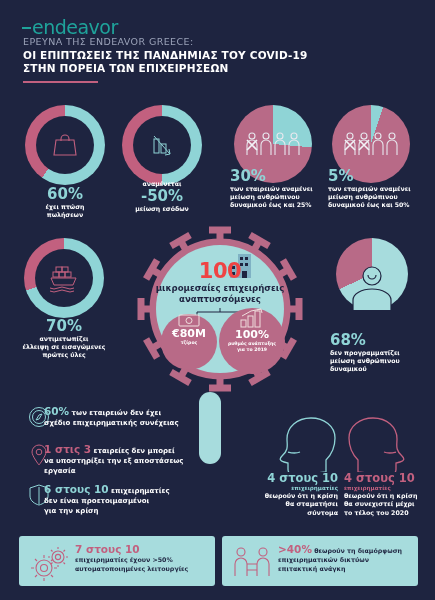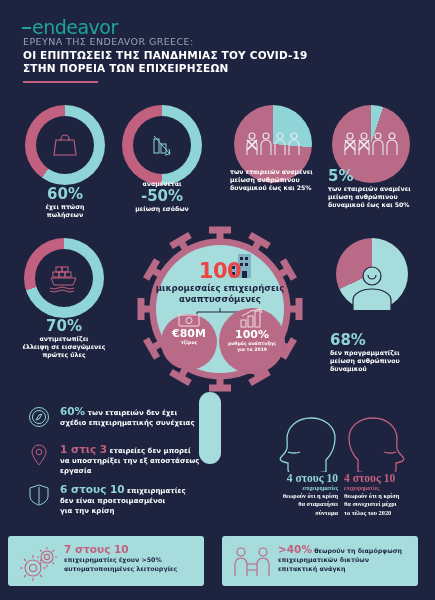--- a/index.html
+++ b/index.html
@@ -47,27 +47,27 @@
   .vtxt{position:absolute;left:0;top:57px;width:166px;text-align:center;
      font-size:8.6px;font-weight:bold;color:#1e2440;line-height:11px;}
   .bub{position:absolute;border-radius:50%;background:#b86a87;
      display:flex;flex-direction:column;align-items:center;}
   .bub .bn{font-size:11px;font-weight:bold;color:#ffffff;line-height:12px;}
   .bub .bs{font-size:4.6px;font-weight:bold;color:#ffffff;line-height:5.6px;text-align:center;}
 
   
   .li{position:absolute;}
   .li .ico{position:absolute;left:0;top:0;width:22px;height:22px;}
-  .li .tx{position:absolute;left:32px;top:0px;width:175px;font-size:7px;
+  .li .tx{position:absolute;left:16px;top:0px;width:175px;font-size:7px;
      font-weight:bold;line-height:10px;color:#ffffff;}
   .li .tx b{font-size:10.5px;color:#8fd4d6;}
   .li .tx b.pink{color:#c2607f;}
 
   
-  .headblk{position:absolute;text-align:left;font-family:Liberation Serif, serif;}
+  .headblk{position:absolute;text-align:left;}
   .headblk .hn{font-size:11.5px;font-weight:bold;line-height:13px;}
   .headblk .hl{font-size:5.6px;font-weight:bold;line-height:7px;}
   .headblk .hd{font-size:6.3px;font-weight:bold;line-height:8.4px;color:#ffffff;}
 
   
   .box{position:absolute;background:#a7dcdd;border-radius:3px;}
   .box .bicon{position:absolute;left:10px;top:10px;width:40px;height:36px;}
   .box .btx{position:absolute;left:56px;top:9px;font-size:6.3px;font-weight:bold;
      line-height:9px;color:#1e2440;}
   .box .btx b{font-size:10.5px;color:#c2607f;}
@@ -131,20 +131,21 @@
           <circle cx="36" cy="7" r="3"></circle>
             <path d="M31 26 v-10 a5 5 0 0 1 10 0 v10"></path>
           <circle cx="50" cy="7" r="3"></circle>
             <path d="M45 26 v-10 a5 5 0 0 1 10 0 v10"></path>
         </g>
         <path d="M3 11 l10 10 M13 11 l-10 10" stroke="#f2f2f6" stroke-width="1.6"></path>
       </svg>
     </div>
   </div>
   <div class="cap" style="left:230px;top:168px;width:92px;text-align:left;">
+    <div class="n">30%</div>
     <div class="desc" style="white-space:pre-line;">των εταιρειών αναμένει
 μείωση ανθρώπινου
 δυναμικού έως και 25%</div>
   </div>
 
   <div class="pie" style="left:332px;top:105px;width:78px;height:78px;
        background:conic-gradient(#8fd4d6 0deg 18deg,#b86a87 18deg 360deg);">
     <div class="ic">
       <svg width="58" height="30" viewBox="0 0 58 30">
         <g fill="none" stroke="#e8e8ee" stroke-width="1.1">
@@ -373,21 +374,21 @@
   </div>
 
   <div class="headblk" style="left:344px;top:472px;width:90px;text-align:left;">
     <div class="hn" style="color:#c2607f;">4 στους 10</div>
     <div class="hl" style="color:#c2607f;">επιχειρηματίες</div>
     <div class="hd" style="white-space:pre-line;">θεωρούν ότι η κρίση
 θα συνεχιστεί μέχρι
 το τέλος του 2020</div>
   </div>
 
-  <div class="box" style="left:8px;top:536px;width:196px;height:50px;">
+  <div class="box" style="left:19px;top:536px;width:196px;height:50px;">
     <svg class="bicon" viewBox="0 0 40 36">
       <g fill="none" stroke="#c2607f" stroke-width="1.1">
         <circle cx="15" cy="22" r="8"></circle>
           <circle cx="15" cy="22" r="3.5"></circle>
         <path d="M15 12 v-3 M15 32 v3 M5 22 h-3 M25 22 h3 M8 15 l-2 -2 M22 29 l2 2 M22 15 l2 -2 M8 29 l-2 2"></path>
         <circle cx="29" cy="11" r="6"></circle>
           <circle cx="29" cy="11" r="2.6"></circle>
         <path d="M29 3 v-2 M29 19 v2 M21 11 h-2 M37 11 h2 M23.5 5.5 l-1.5 -1.5 M34.5 16.5 l1.5 1.5 M34.5 5.5 l1.5 -1.5 M23.5 16.5 l-1.5 1.5"></path>
       </g>
     </svg>

